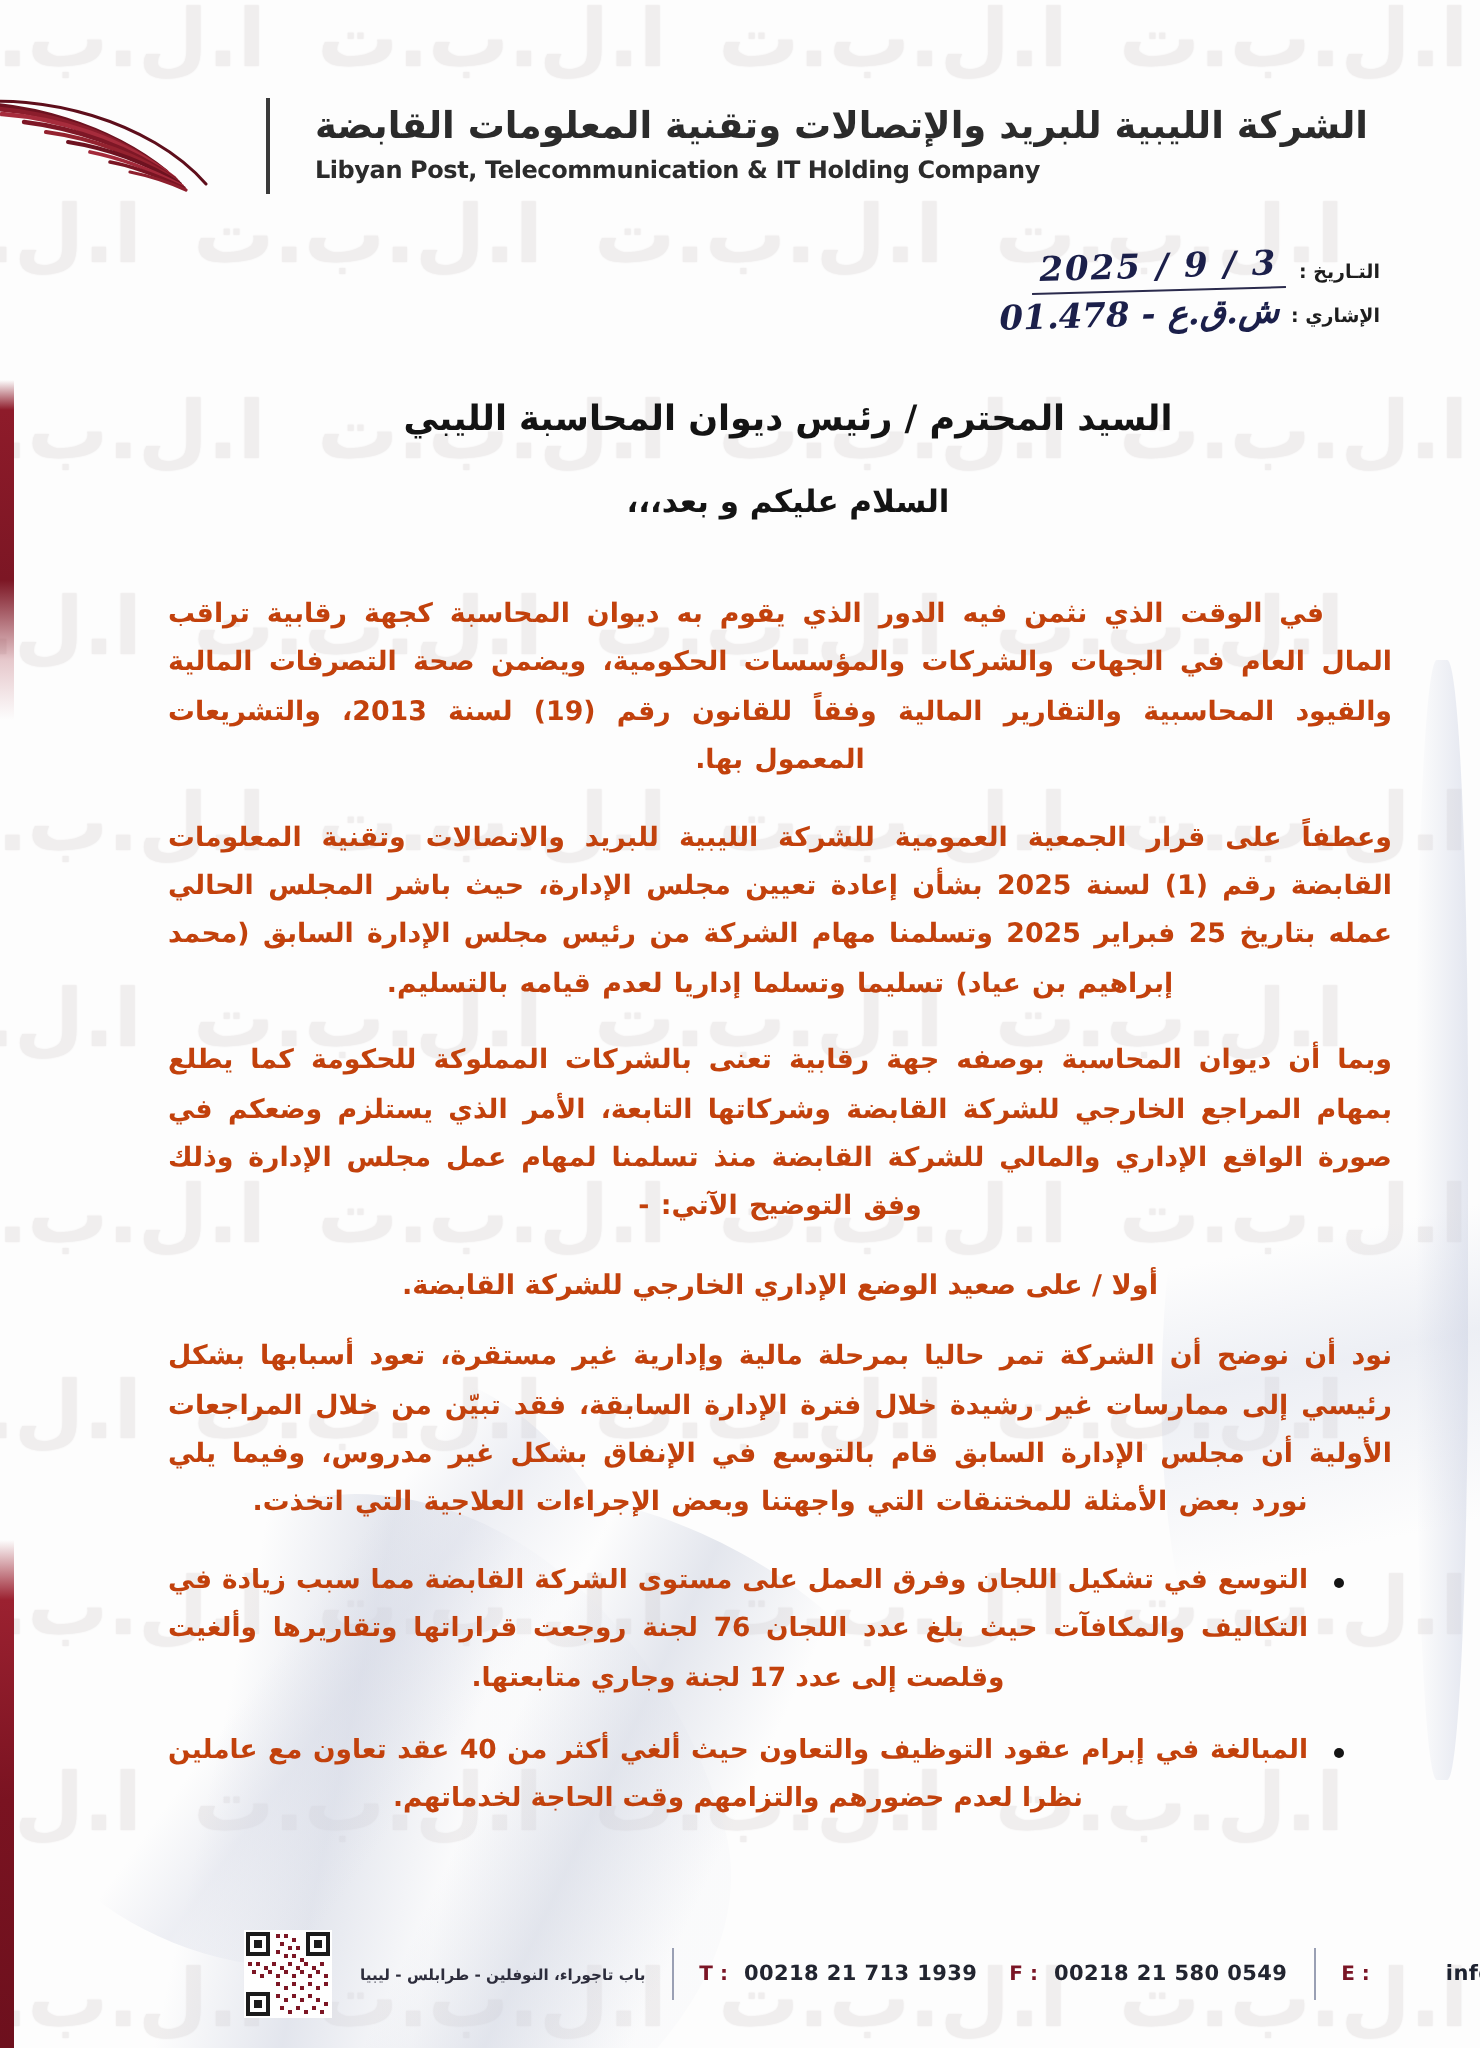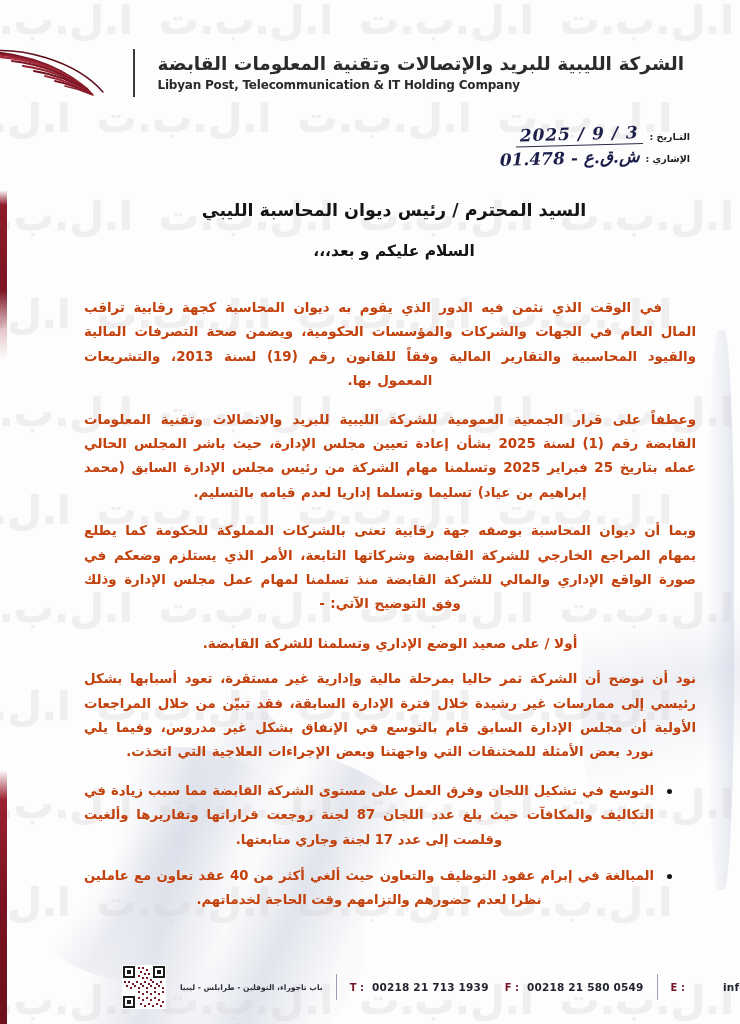--- a/index.html
+++ b/index.html
@@ -465,24 +465,24 @@
       </div>
     </div>
 
     <div id="greeting">السلام عليكم و بعد،،،</div>
     <div id="recipient">السيد المحترم / رئيس ديوان المحاسبة الليبي</div>
 
     <div id="body-text">
       <p class="para">في الوقت الذي نثمن فيه الدور الذي يقوم به ديوان المحاسبة كجهة رقابية تراقب المال العام في الجهات والشركات والمؤسسات الحكومية، ويضمن صحة التصرفات المالية والقيود المحاسبية والتقارير المالية وفقاً للقانون رقم (19) لسنة 2013، والتشريعات المعمول بها.</p>
       <p class="para">وعطفاً على قرار الجمعية العمومية للشركة الليبية للبريد والاتصالات وتقنية المعلومات القابضة رقم (1) لسنة 2025 بشأن إعادة تعيين مجلس الإدارة، حيث باشر المجلس الحالي عمله بتاريخ 25 فبراير 2025 وتسلمنا مهام الشركة من رئيس مجلس الإدارة السابق (محمد إبراهيم بن عياد) تسليما وتسلما إداريا لعدم قيامه بالتسليم.</p>
       <p class="para">وبما أن ديوان المحاسبة بوصفه جهة رقابية تعنى بالشركات المملوكة للحكومة كما يطلع بمهام المراجع الخارجي للشركة القابضة وشركاتها التابعة، الأمر الذي يستلزم وضعكم في صورة الواقع الإداري والمالي للشركة القابضة منذ تسلمنا لمهام عمل مجلس الإدارة وذلك وفق التوضيح الآتي: -</p>
-      <p class="heading-line">أولا / على صعيد الوضع الإداري وتسلمنا للشركة القابضة.</p>
+      <p class="heading-line">أولا / على صعيد الوضع الإداري الخارجي للشركة القابضة.</p>
       <p class="para">نود أن نوضح أن الشركة تمر حاليا بمرحلة مالية وإدارية غير مستقرة، تعود أسبابها بشكل رئيسي إلى ممارسات غير رشيدة خلال فترة الإدارة السابقة، فقد تبيّن من خلال المراجعات الأولية أن مجلس الإدارة السابق قام بالتوسع في الإنفاق بشكل غير مدروس، وفيما يلي نورد بعض الأمثلة للمختنقات التي واجهتنا وبعض الإجراءات العلاجية التي اتخذت.</p>
       <ul class="bullets">
-        <li>التوسع في تشكيل اللجان وفرق العمل على مستوى الشركة القابضة مما سبب زيادة في التكاليف والمكافآت حيث بلغ عدد اللجان 87 لجنة روجعت قراراتها وتقاريرها وألغيت وقلصت إلى عدد 17 لجنة وجاري متابعتها.</li>
+        <li>التوسع في تشكيل اللجان وفرق العمل على مستوى الشركة القابضة مما سبب زيادة في التكاليف والمكافآت حيث بلغ عدد اللجان 76 لجنة روجعت قراراتها وتقاريرها وألغيت وقلصت إلى عدد 17 لجنة وجاري متابعتها.</li>
         <li>المبالغة في إبرام عقود التوظيف والتعاون حيث ألغي أكثر من 40 عقد تعاون مع عاملين نظرا لعدم حضورهم والتزامهم وقت الحاجة لخدماتهم.</li>
       </ul>
     </div>
 
     <div id="footer">
       <div id="qr">
         <svg width="44" height="44" viewBox="0 0 44 44" xmlns="http://www.w3.org/2000/svg">
           <rect width="44" height="44" fill="#ffffff"></rect>
           <g fill="#1b1b1b">
             <rect x="1" y="1" width="12" height="12"></rect>

